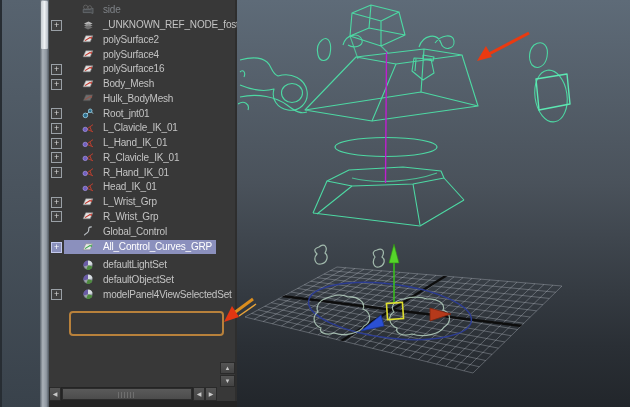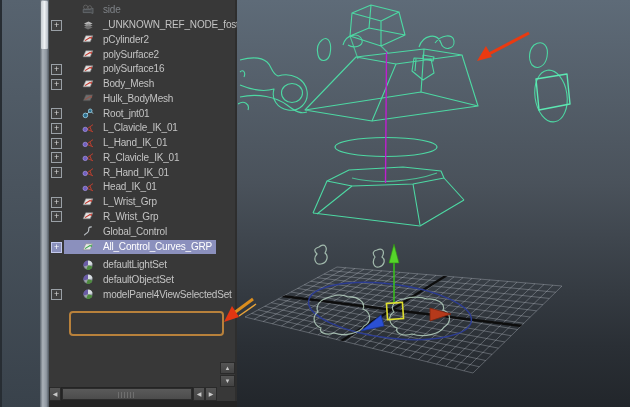--- a/index.html
+++ b/index.html
@@ -134,27 +134,27 @@
           <span class="exp">+</span>
           <svg class="ic" viewBox="0 0 12 12">
             <use href="#i-reference"></use>
           </svg>
           <span class="lbl">_UNKNOWN_REF_NODE_fosterP</span>
         </div>
         <div class="row">
           <svg class="ic" viewBox="0 0 12 12">
             <use href="#i-mesh"></use>
           </svg>
-          <span class="lbl">pCylinder2</span>
-        </div>
-        <div class="row">
-          <svg class="ic" viewBox="0 0 12 12">
-            <use href="#i-mesh"></use>
-          </svg>
           <span class="lbl">polySurface2</span>
+        </div>
+        <div class="row">
+          <svg class="ic" viewBox="0 0 12 12">
+            <use href="#i-mesh"></use>
+          </svg>
+          <span class="lbl">polySurface4</span>
         </div>
         <div class="row">
           <span class="exp">+</span>
           <svg class="ic" viewBox="0 0 12 12">
             <use href="#i-mesh"></use>
           </svg>
           <span class="lbl">polySurface16</span>
         </div>
         <div class="row">
           <span class="exp">+</span>

